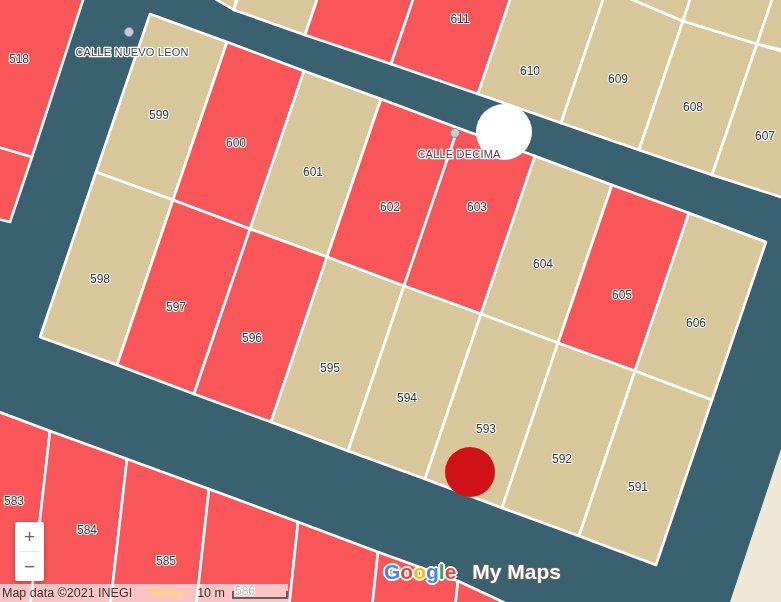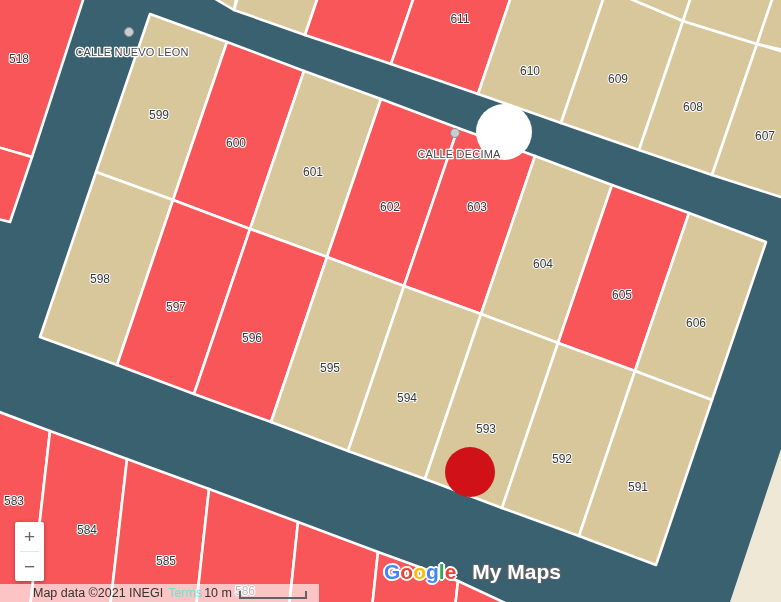--- a/index.html
+++ b/index.html
@@ -35,25 +35,25 @@
     width:29px;height:29px;border:none;background:transparent;
     color:#666666;font-size:19px;line-height:29px;text-align:center;
     padding:0;cursor:pointer;font-family:"Liberation Sans", sans-serif;
   }
   .zoom-divider{height:1px;background:#e6e6e6;margin:0 5px;}
   
   #attribution{
     position:absolute;left:0;top:584px;height:18px;width:288px;
     background:rgba(255,255,255,0.65);
     display:flex;align-items:center;
-    font-size:12.5px;color:#333333;white-space:nowrap;padding-left:31px;
+    font-size:12.5px;color:#333333;white-space:nowrap;
   }
   #attribution .mapdata{margin-left:2px;}
-  #attribution .terms{color:#5eead4;margin-left:5px;text-decoration:none;}
-  #attribution .scale-text{margin-left:2px;}
+  #attribution .terms{color:#fde047;margin-left:17px;text-decoration:none;}
+  #attribution .scale-text{margin-left:14px;}
   #attribution .scale-bar{
     display:inline-block;width:64px;height:6px;
     border:2px solid #5f6368;border-top:none;
     margin-left:7px;margin-top:4px;
   }
   
   #watermark{
     position:absolute;left:384px;top:560px;
     font-size:21px;font-weight:bold;letter-spacing:0px;
     user-select:none;white-space:nowrap;

